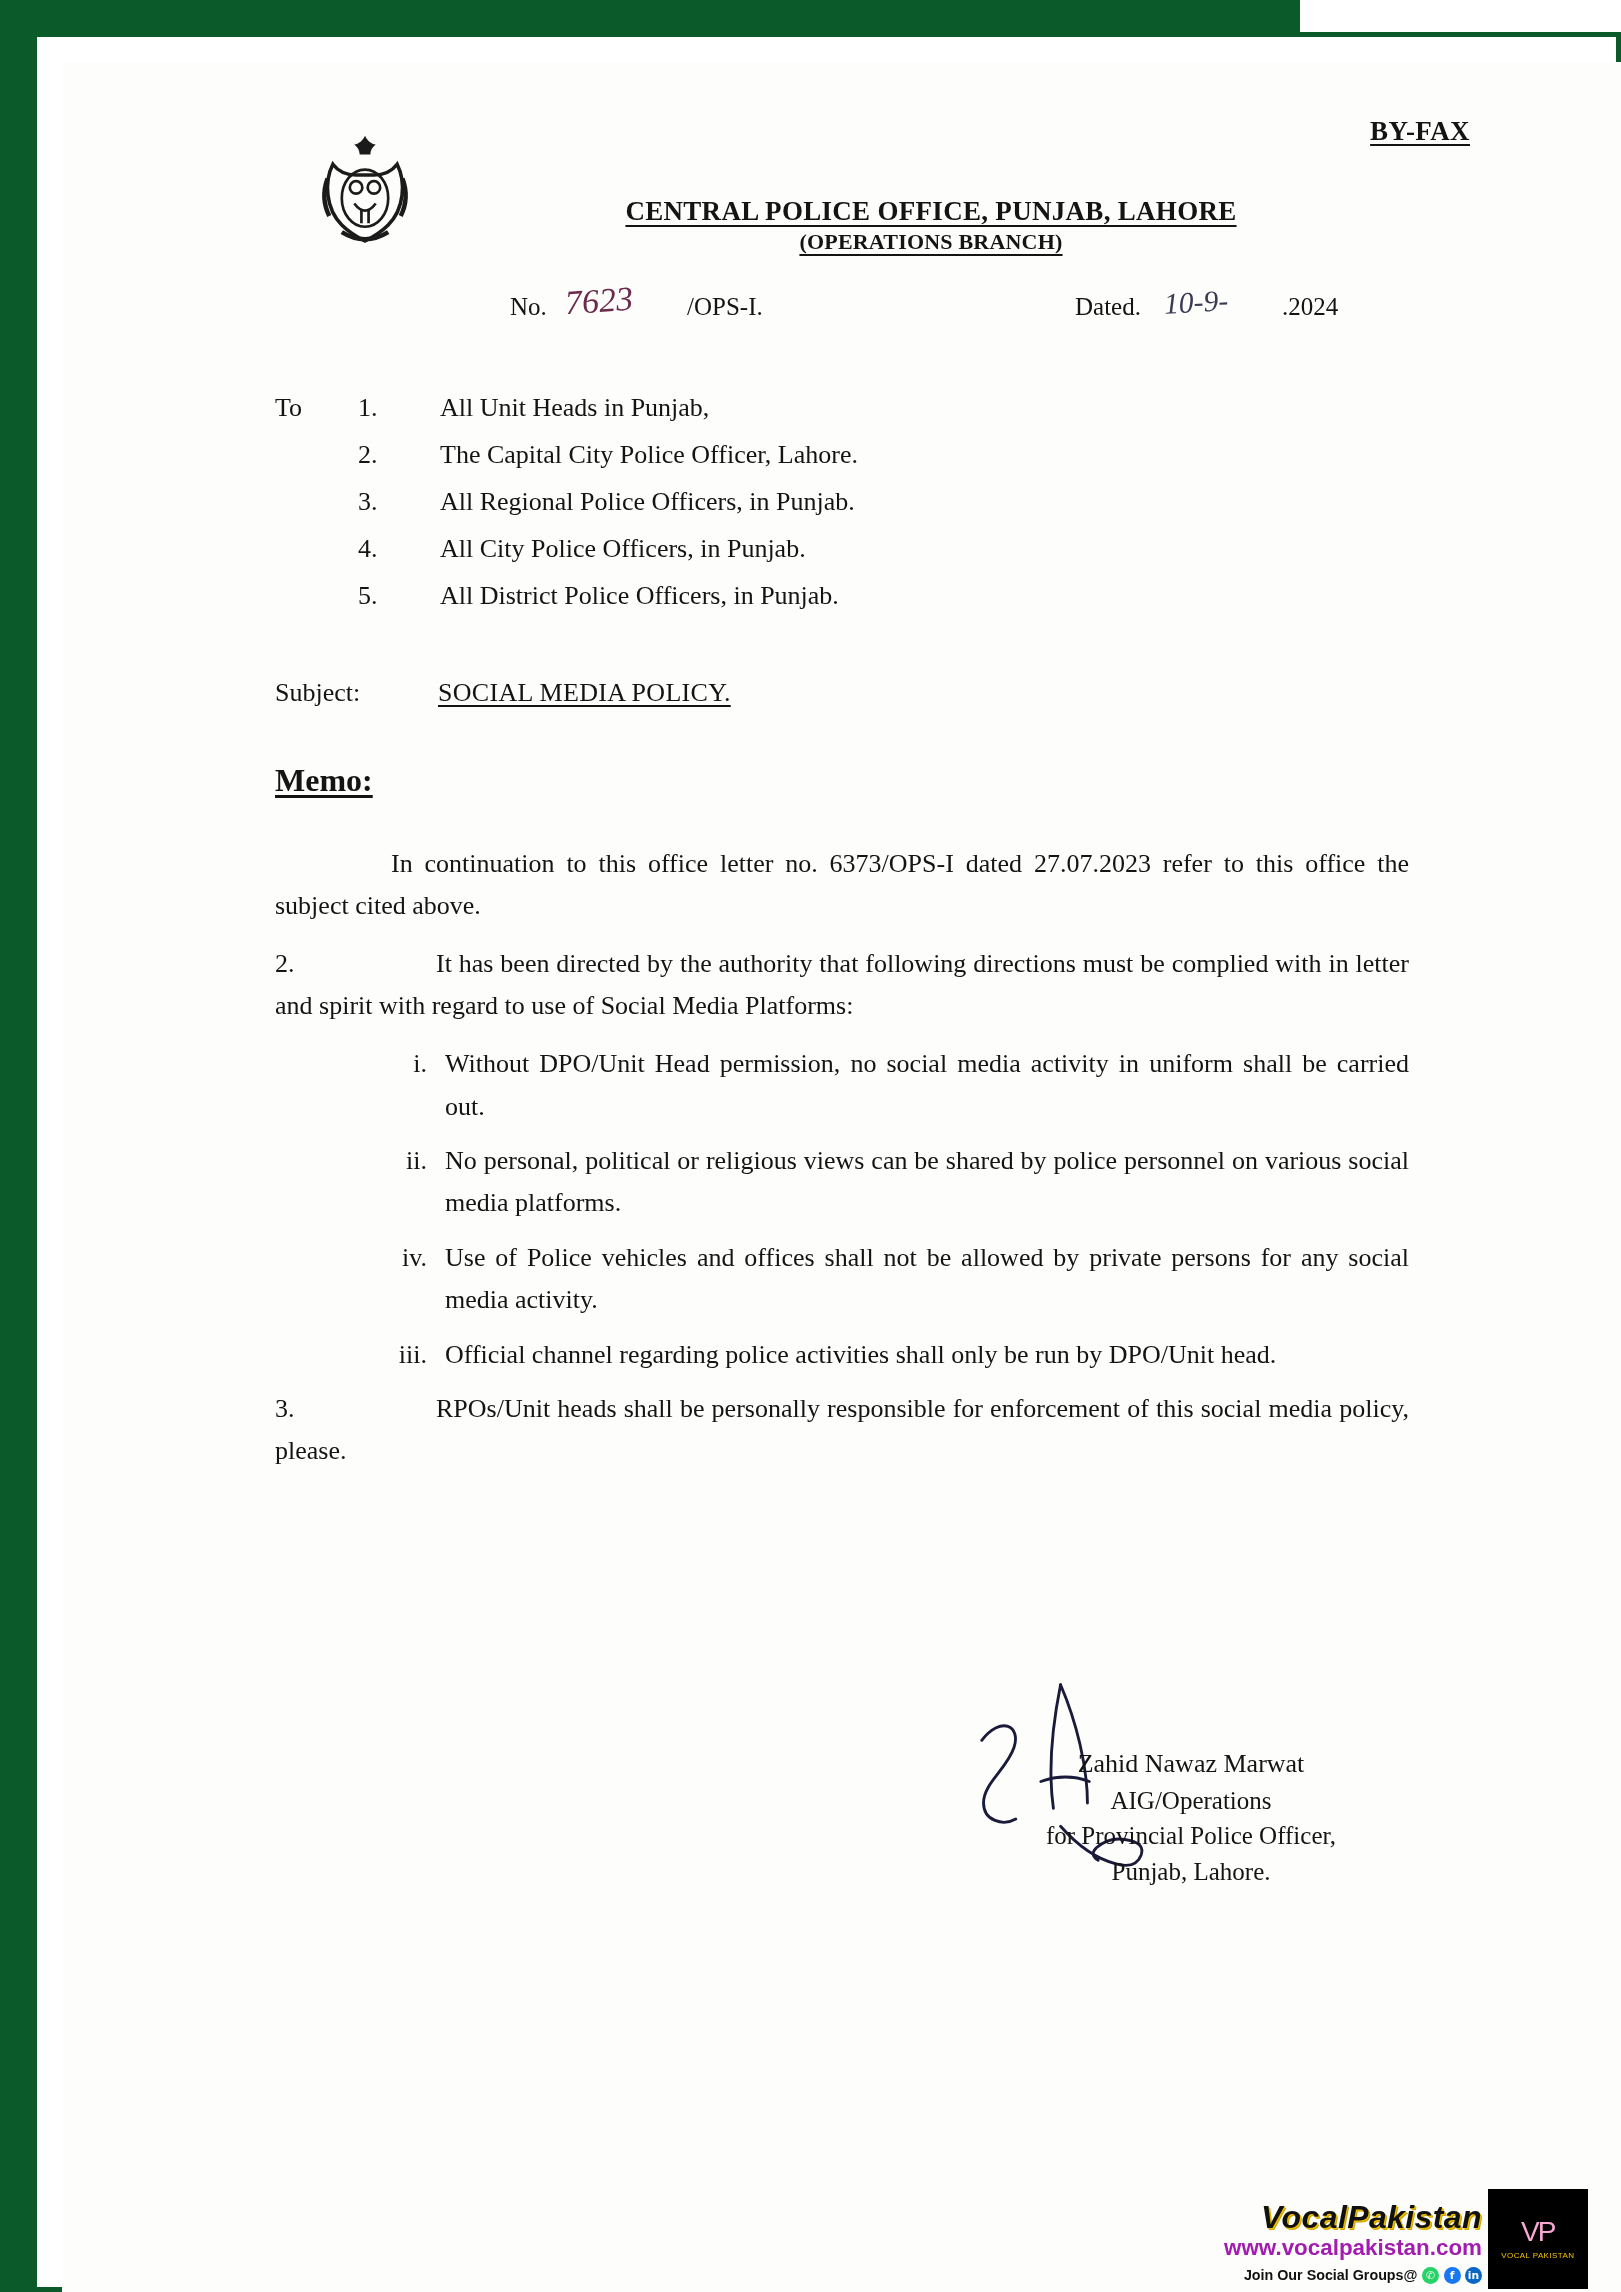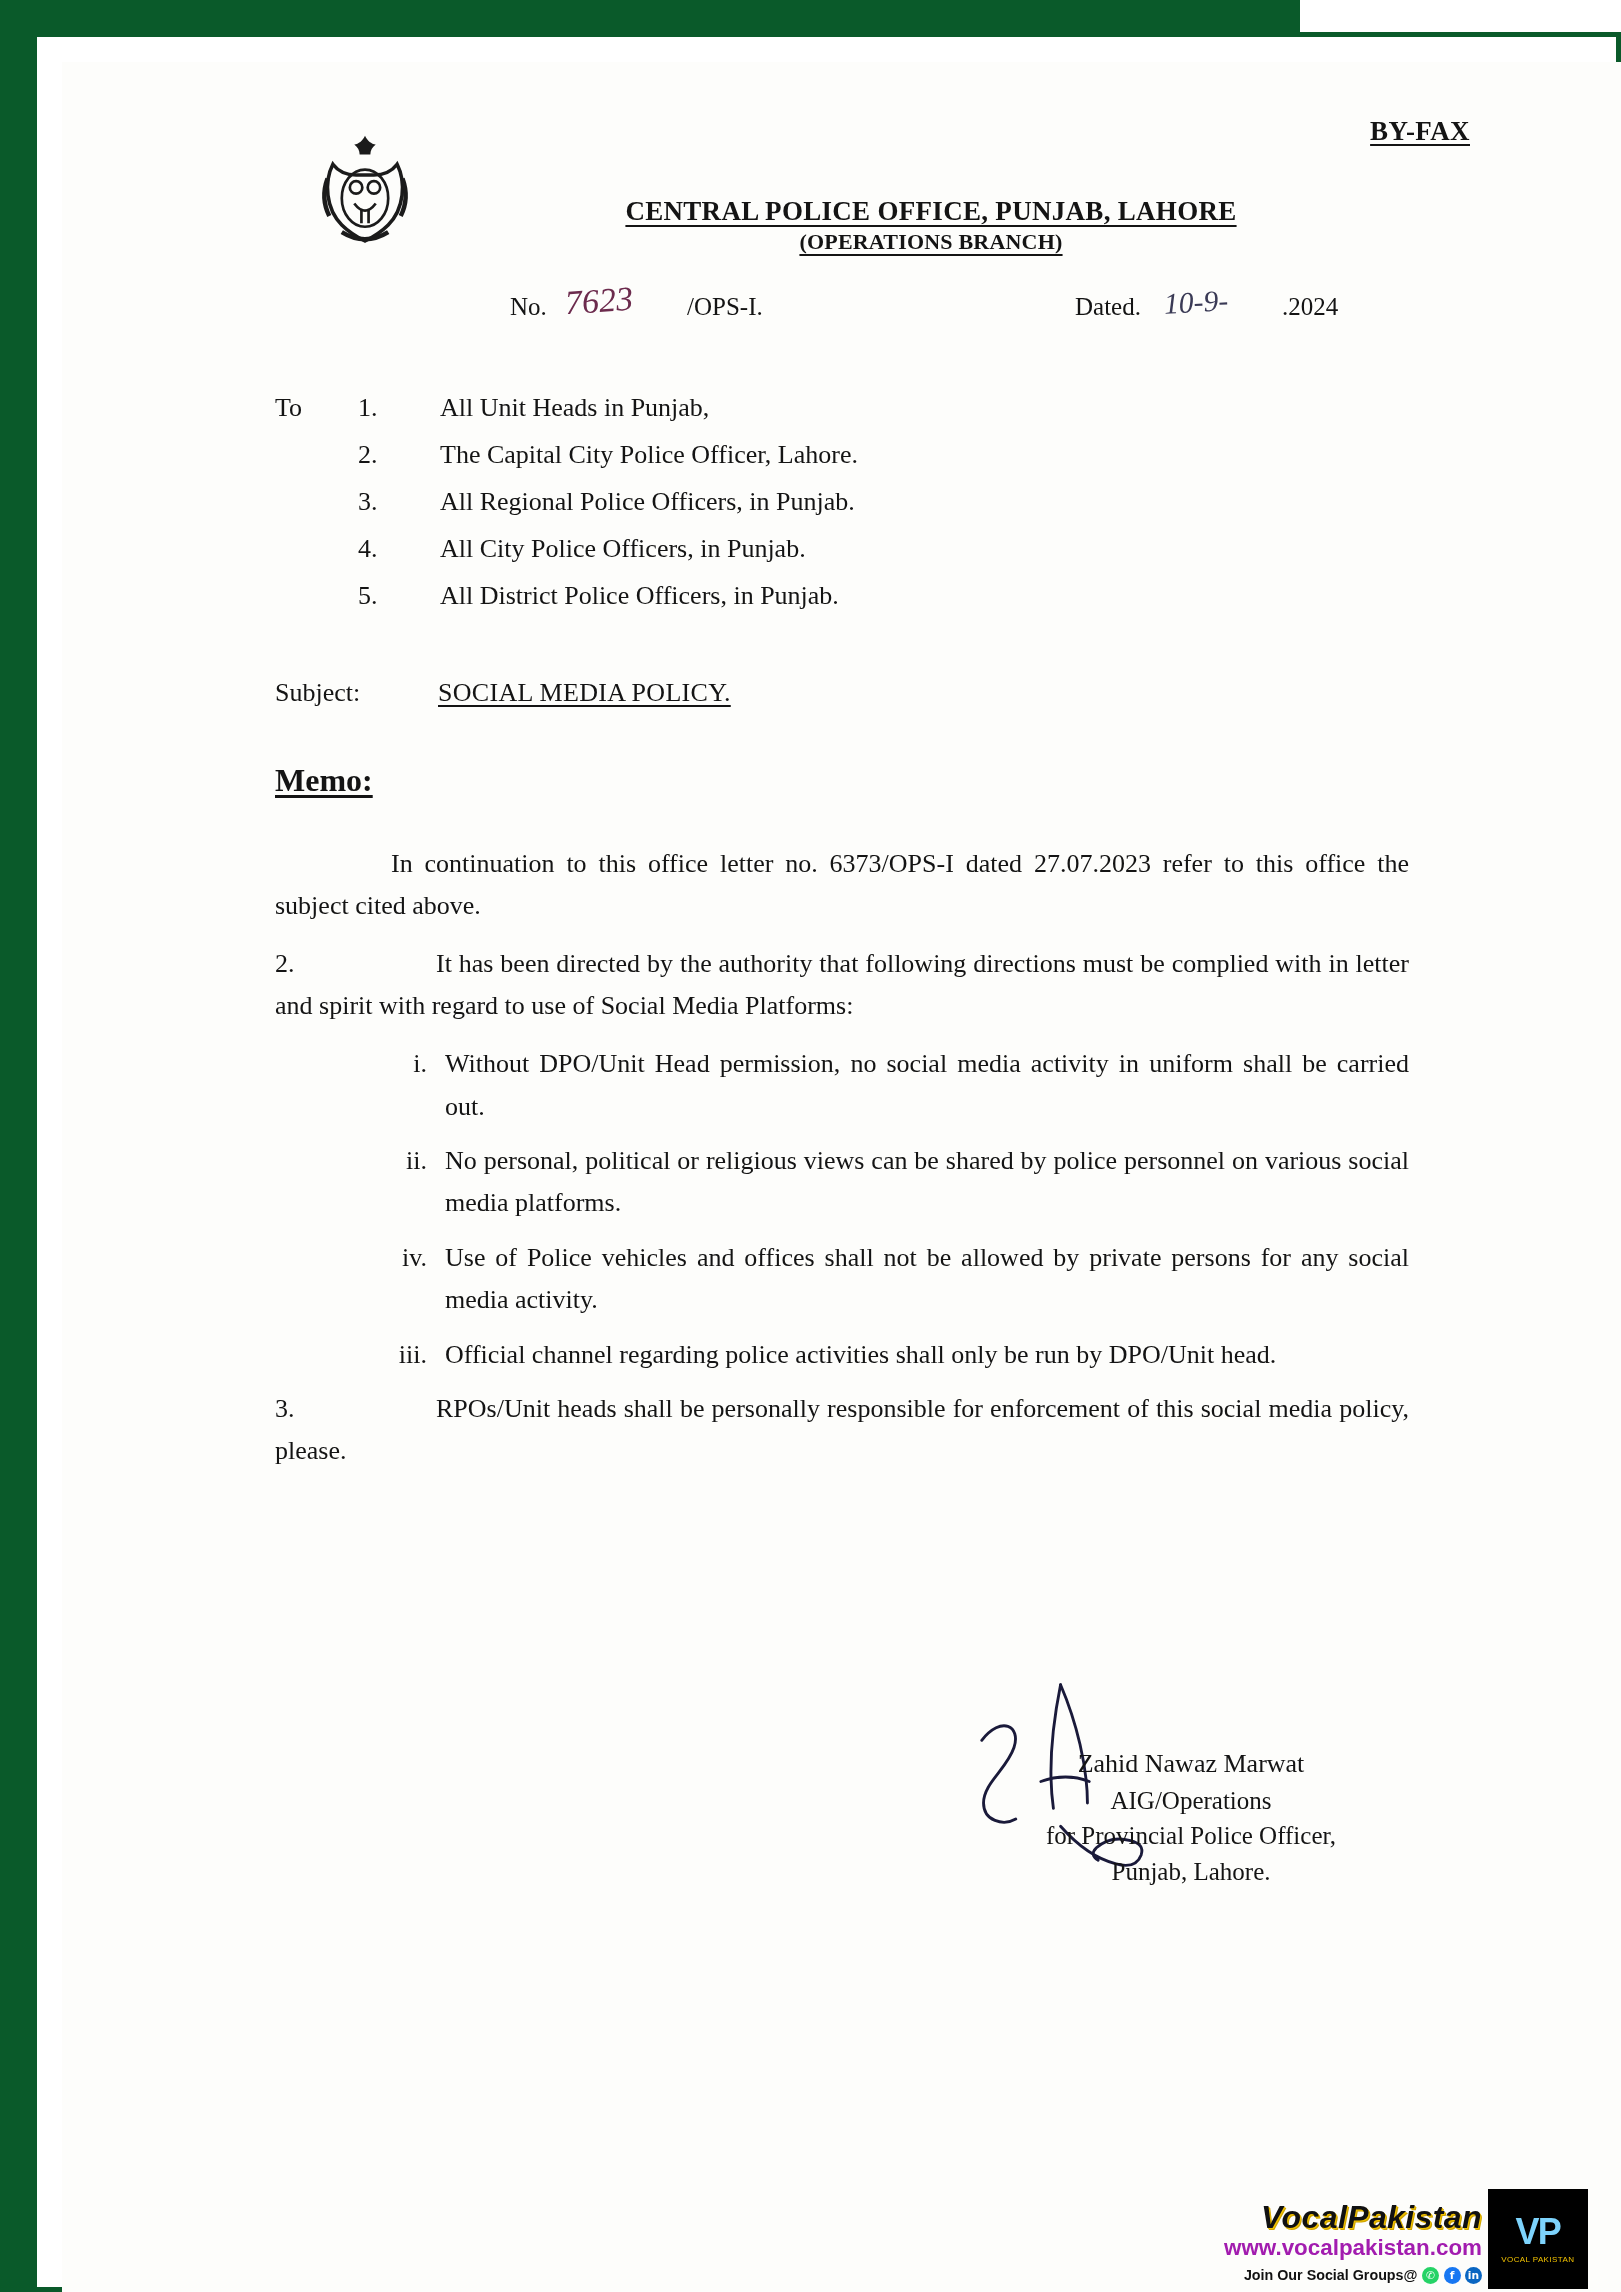--- a/index.html
+++ b/index.html
@@ -309,23 +309,23 @@
     width: 100px;
     height: 100px;
     background: #000;
     display: flex;
     flex-direction: column;
     align-items: center;
     justify-content: center;
   }
   .brand-logo-mark {
     font-family: "Liberation Sans", sans-serif;
-    font-weight: bold;
-    font-size: 36px;
-    color: #7dd3fc;
+    font-weight: normal;
+    font-size: 28px;
+    color: #f9a8d4;
     line-height: 1;
     letter-spacing: -1.8px;
   }
   .brand-logo-sub {
     font-family: "Liberation Sans", sans-serif;
     font-size: 8px;
     color: #f2c200;
     letter-spacing: 0.4px;
     margin-top: 4.5px;
   }

